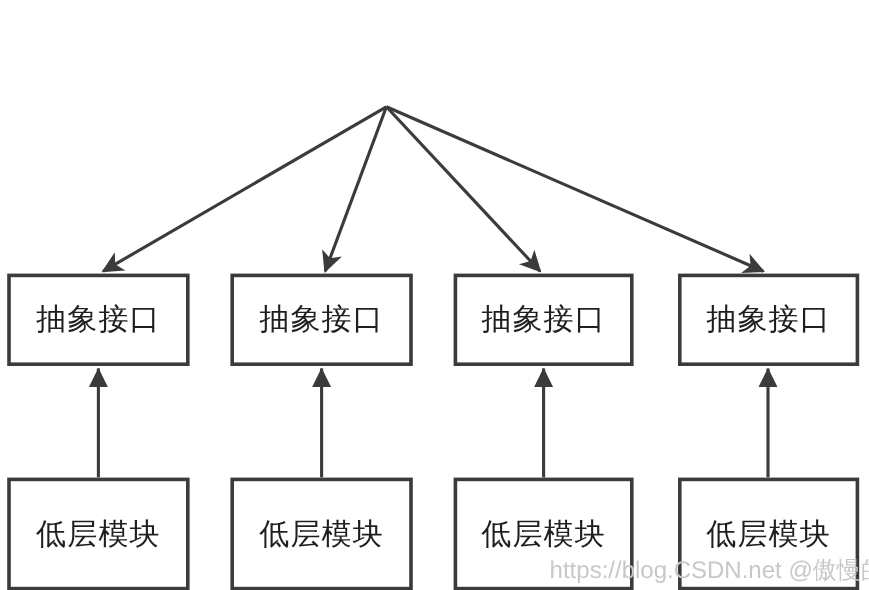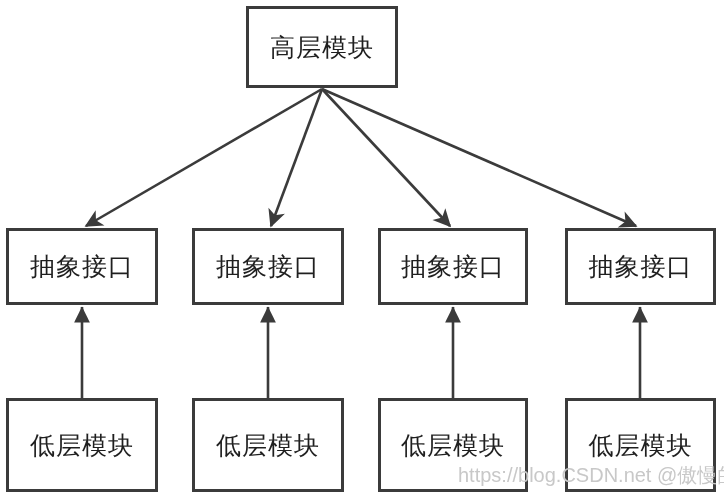--- a/index.html
+++ b/index.html
@@ -76,23 +76,20 @@
         <line x1="322" y1="89" x2="636" y2="226" stroke="#3b3b3b" stroke-width="2.6" marker-end="url(#arrow-open)"></line>
       </g>
     <g id="realization-group">
         <line x1="82" y1="398" x2="82" y2="307" stroke="#3b3b3b" stroke-width="2.6" marker-end="url(#arrow-solid)"></line>
         <line x1="268" y1="398" x2="268" y2="307" stroke="#3b3b3b" stroke-width="2.6" marker-end="url(#arrow-solid)"></line>
         <line x1="453" y1="398" x2="453" y2="307" stroke="#3b3b3b" stroke-width="2.6" marker-end="url(#arrow-solid)"></line>
         <line x1="640" y1="398" x2="640" y2="307" stroke="#3b3b3b" stroke-width="2.6" marker-end="url(#arrow-solid)"></line>
       </g>
   </svg>
 
-  <div class="node" id="node-high" style="left: 246px; top: 6px; width: 152px; height: 82px;">
-    <span class="node-label">高层模块</span>
-  </div>
 
   <div class="node" id="node-iface-0" style="left: 6px; top: 228px; width: 152px; height: 77px;">
     <span class="node-label">抽象接口</span>
   </div>
   <div class="node" id="node-iface-1" style="left: 192px; top: 228px; width: 152px; height: 77px;">
     <span class="node-label">抽象接口</span>
   </div>
   <div class="node" id="node-iface-2" style="left: 378px; top: 228px; width: 150px; height: 77px;">
     <span class="node-label">抽象接口</span>
   </div>

